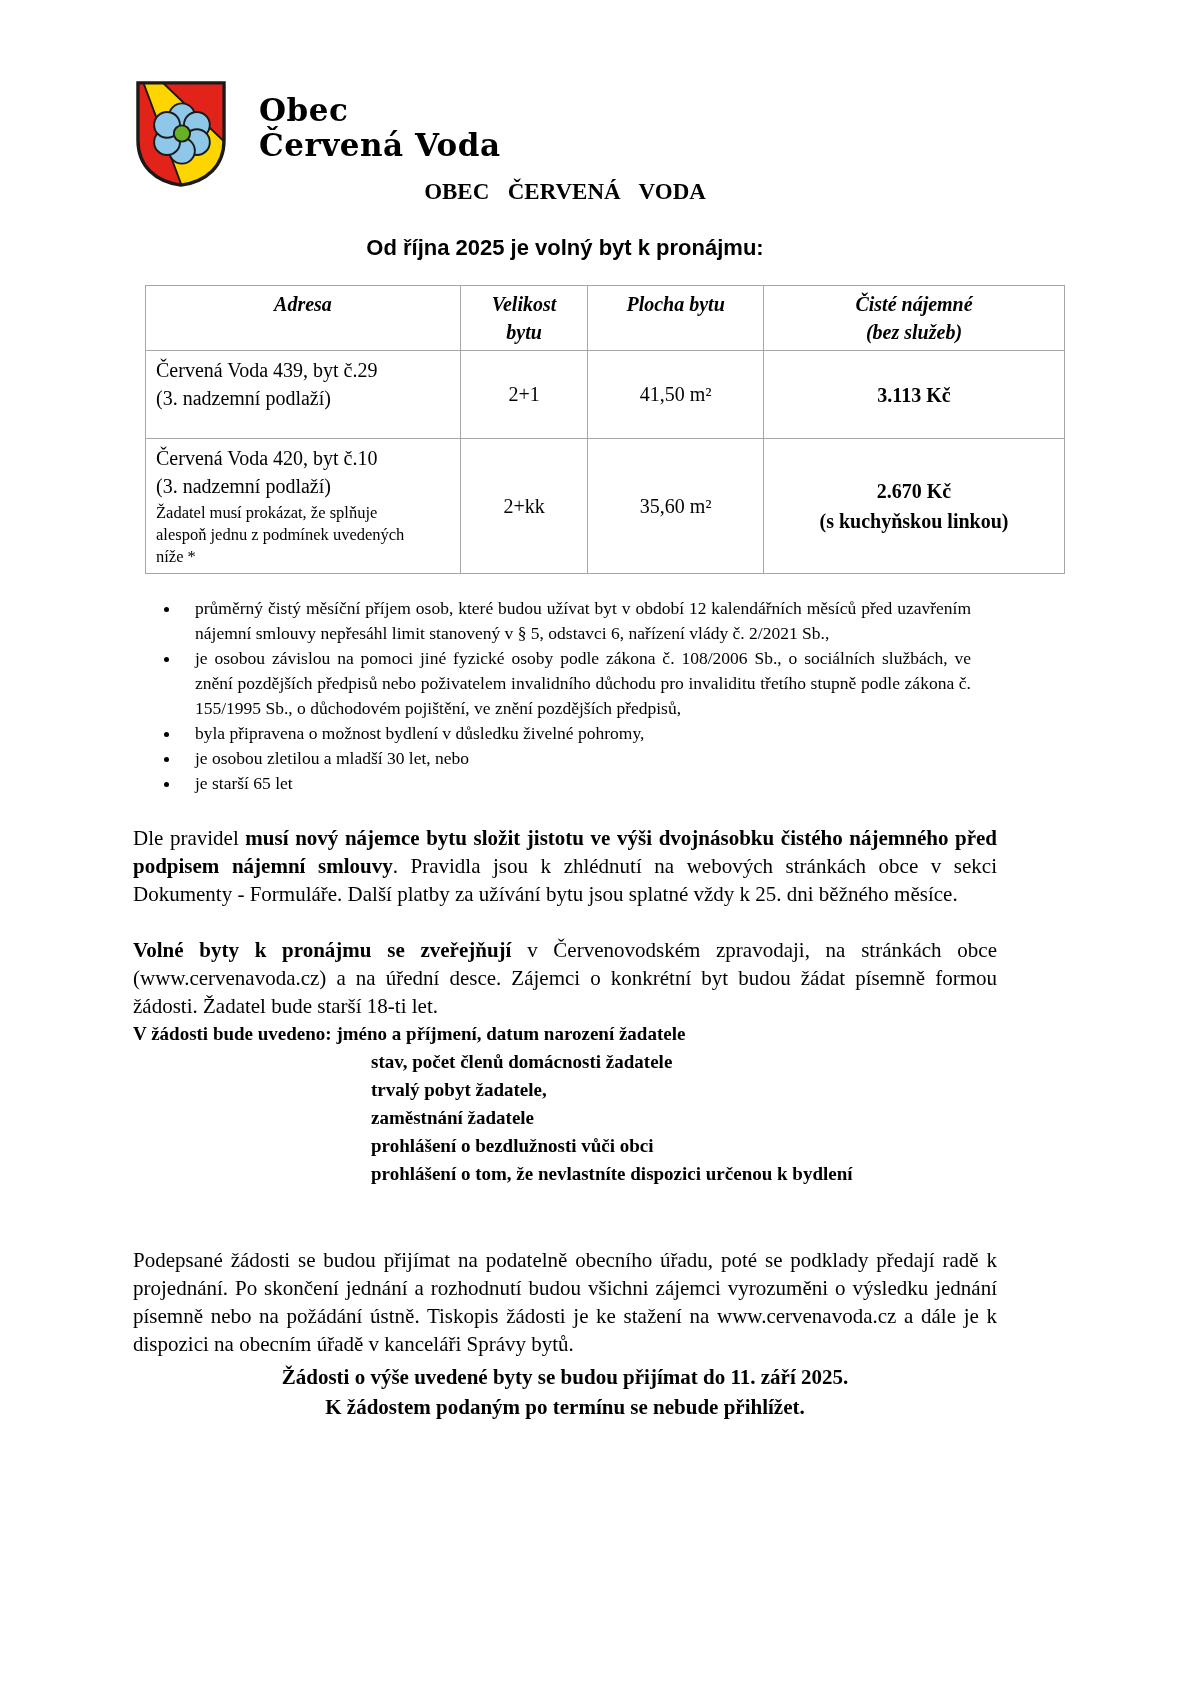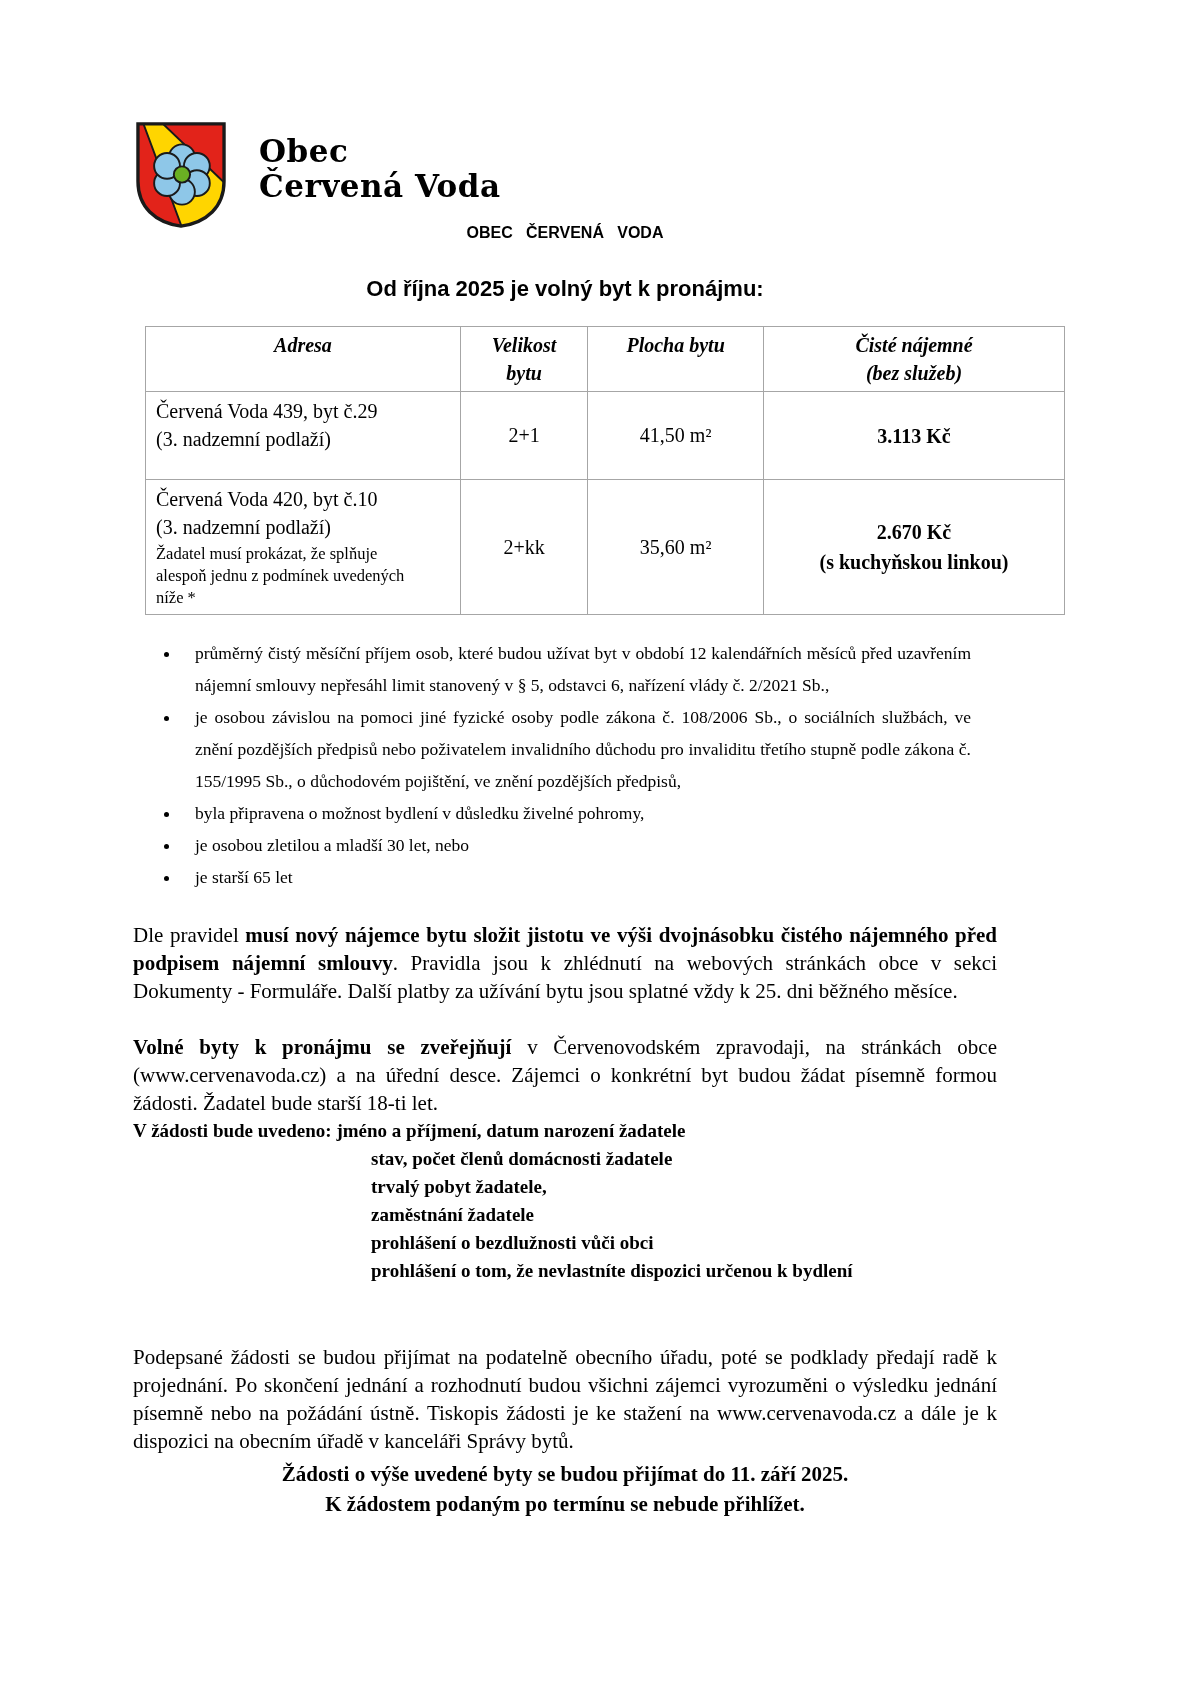--- a/index.html
+++ b/index.html
@@ -10,40 +10,40 @@
     margin: 0 auto;
     position: relative;
     font-family: "Liberation Serif", serif;
     color: #000;
     overflow: hidden;
   }
   .content {
     position: absolute;
     left: 133px; top: 0;
     width: 864px;
-    padding-top: 120px;
+    padding-top: 79px;
   }
 
   
   .logo-block { display: flex; align-items: flex-start; gap: 30px; height: 104px; }
   .wordmark {
     font-family: "DejaVu Serif", serif;
     font-weight: 700;
     font-size: 31px;
     line-height: 1.12;
     padding-top: 14px;
     letter-spacing: 0.5px;
   }
 
   
   .title-block {
-    font-family: Liberation Sans, sans-serif;
+    font-family: Liberation Serif, serif;
     font-weight: 700;
     text-align: center;
-    font-size: 16px;
+    font-size: 23px;
     line-height: 30px;
     margin-top: -6px;
   }
   .title-line1 { word-spacing: 0.55em; }
   .title-line2 { letter-spacing: 0.45em; }
   .subtitle {
     font-family: "Liberation Sans", sans-serif;
     font-weight: 700;
     text-align: center;
     font-size: 22px;
@@ -76,21 +76,21 @@
   tr.row1 { height: 88px; }
   tr.row2 { height: 112px; }
 
   
   ul.conditions {
     margin-top: 22px;
     margin-left: 48px;
     width: 790px;
     list-style: disc outside;
     font-size: 17.5px;
-    line-height: 32px;
+    line-height: 25px;
     text-align: justify;
   }
   ul.conditions li { padding-left: 14px; }
 
   
   .para {
     font-size: 21px;
     line-height: 28px;
     text-align: justify;
     margin-top: 28px;

